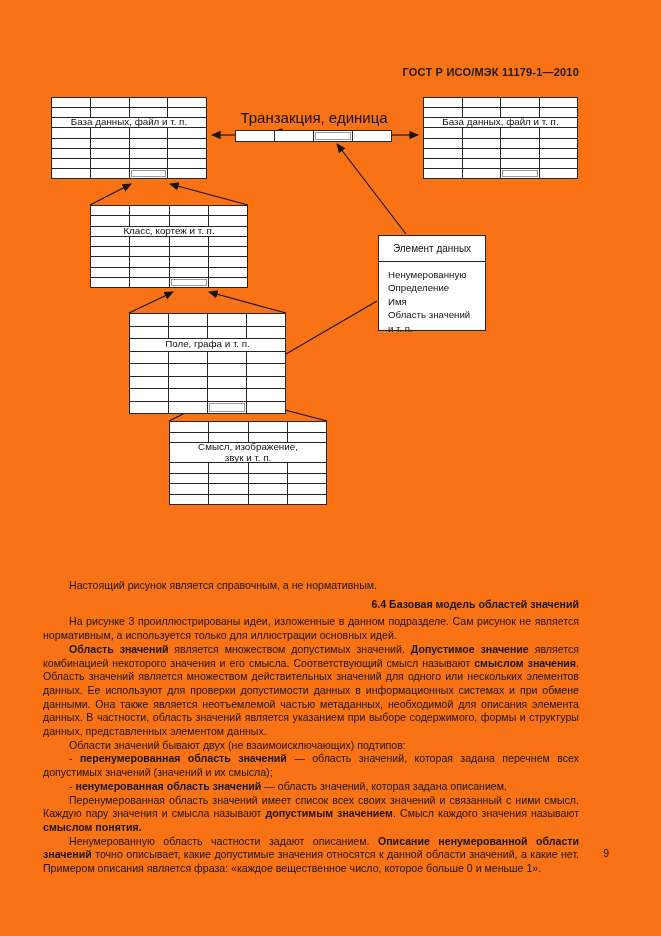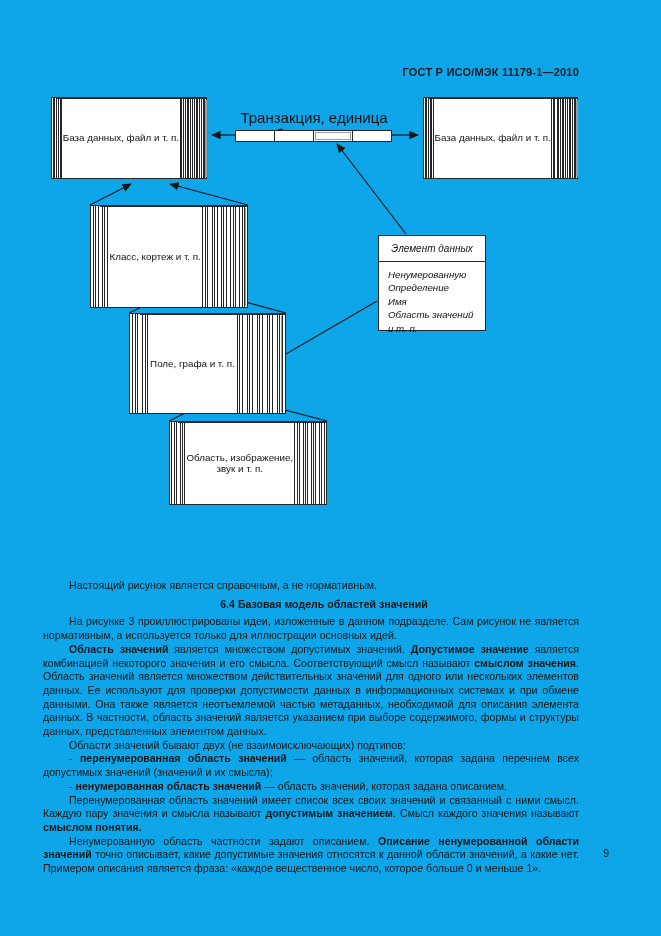--- a/index.html
+++ b/index.html
@@ -1,45 +1,45 @@
 <!DOCTYPE html>
 <html><head>
 <meta charset="utf-8">
 <style>
   html,body{margin:0;padding:0;background:#e8e8e8;}
-  .page{position:relative;width:661px;height:936px;background:#0ea5e9;
+  .page{position:relative;width:661px;height:936px;background:#f97316;
         font-family:"Liberation Sans",sans-serif;color:#1a1a1a;overflow:hidden;}
   .header{position:absolute;top:66px;left:43px;width:536px;text-align:right;
           font-weight:bold;font-size:11px;letter-spacing:.2px;}
   
-  .dtable{position:absolute;display:flex;flex-direction:row;
+  .dtable{position:absolute;display:flex;flex-direction:column;
           border:1.5px solid #262626;background:#fff;box-sizing:border-box;}
   .drow{flex:1;display:flex;border-top:1px solid #262626;min-height:0;}
   .drow:first-child{border-top:none;}
   .dcell{flex:1;border-left:1px solid #262626;position:relative;}
   .dcell:first-child{border-left:none;}
   .dcell.hl::after{content:"";position:absolute;inset:1px;border:1px solid #9c9c9c;background:#fff;}
   .label-row{align-items:center;justify-content:center;}
   .tlabel{font-size:9.8px;color:#111;text-align:center;line-height:1.1;white-space:nowrap;}
   .striplabel{position:absolute;top:109px;left:223px;width:182px;text-align:center;
               font-size:15px;color:#111;}
   .elembox{position:absolute;left:378px;top:235px;width:108px;height:96px;
-           border:1.5px solid #262626;background:#fff;box-sizing:border-box;font-style:italic;}
+           border:1.5px solid #262626;background:#fff;box-sizing:border-box;}
   .ehead{height:25px;border-bottom:1px solid #262626;display:flex;align-items:center;
          justify-content:center;font-size:10px;color:#111;}
   .elist{padding:6px 0 0 9px;font-size:9.7px;line-height:13.4px;color:#111;}
   .arrows{position:absolute;left:0;top:85px;}
   .caption{position:absolute;top:518px;left:43px;width:536px;text-align:center;
            font-size:9.4px;color:#1f1f1f;}
   
   .textblock{position:absolute;left:43px;top:543px;width:536px;
              font-size:10.6px;line-height:13.7px;text-align:justify;color:#161616;margin-top:36px;}
   .textblock p{margin:0;text-indent:26px;}
   .textblock p.note{margin-bottom:5px;}
-  .textblock p.heading{font-weight:bold;margin:3px 0 4px;text-align:center;}
+  .textblock p.heading{font-weight:bold;margin:3px 0 4px;text-align:right;}
   .textblock b{font-weight:bold;}
   .pagenum{position:absolute;top:847px;left:579px;width:30px;text-align:right;font-size:10.5px;}
 </style>
 </head>
 <body>
 
 <div class="page">
 
   <div class="header">ГОСТ Р ИСО/МЭК 11179-1—2010</div>
 
@@ -164,21 +164,21 @@
   <div class="striplabel">Транзакция, единица обмена и т. п.</div>
   <div class="dtable" style="left:235px;top:130px;width:157px;height:12px;">
       <div class="drow">
         <div class="dcell"></div>
         <div class="dcell"></div>
         <div class="dcell hl"></div>
         <div class="dcell"></div>
       </div>
     </div>
 
-  <div class="dtable" style="left:90px;top:205px;width:158px;height:103px;">
+  <div class="dtable" style="left:90px;top:205px;width:158px;height:83px;">
 
   <div class="drow">
         <div class="dcell"></div>
         <div class="dcell"></div>
         <div class="dcell"></div>
         <div class="dcell"></div>
       </div>
       <div class="drow">
         <div class="dcell"></div>
         <div class="dcell"></div>
@@ -278,21 +278,21 @@
         <div class="dcell"></div>
       </div>
       <div class="drow">
         <div class="dcell"></div>
         <div class="dcell"></div>
         <div class="dcell"></div>
         <div class="dcell"></div>
       </div>
       <div class="drow label-row" style="flex-grow: 2;">
         <div class="tlabel">
-      <div>Область, изображение,</div>
+      <div>Смысл, изображение,</div>
       <div>звук и т. п.</div>
     </div>
       </div>
       <div class="drow">
         <div class="dcell"></div>
         <div class="dcell"></div>
         <div class="dcell"></div>
         <div class="dcell"></div>
       </div>
       <div class="drow">

